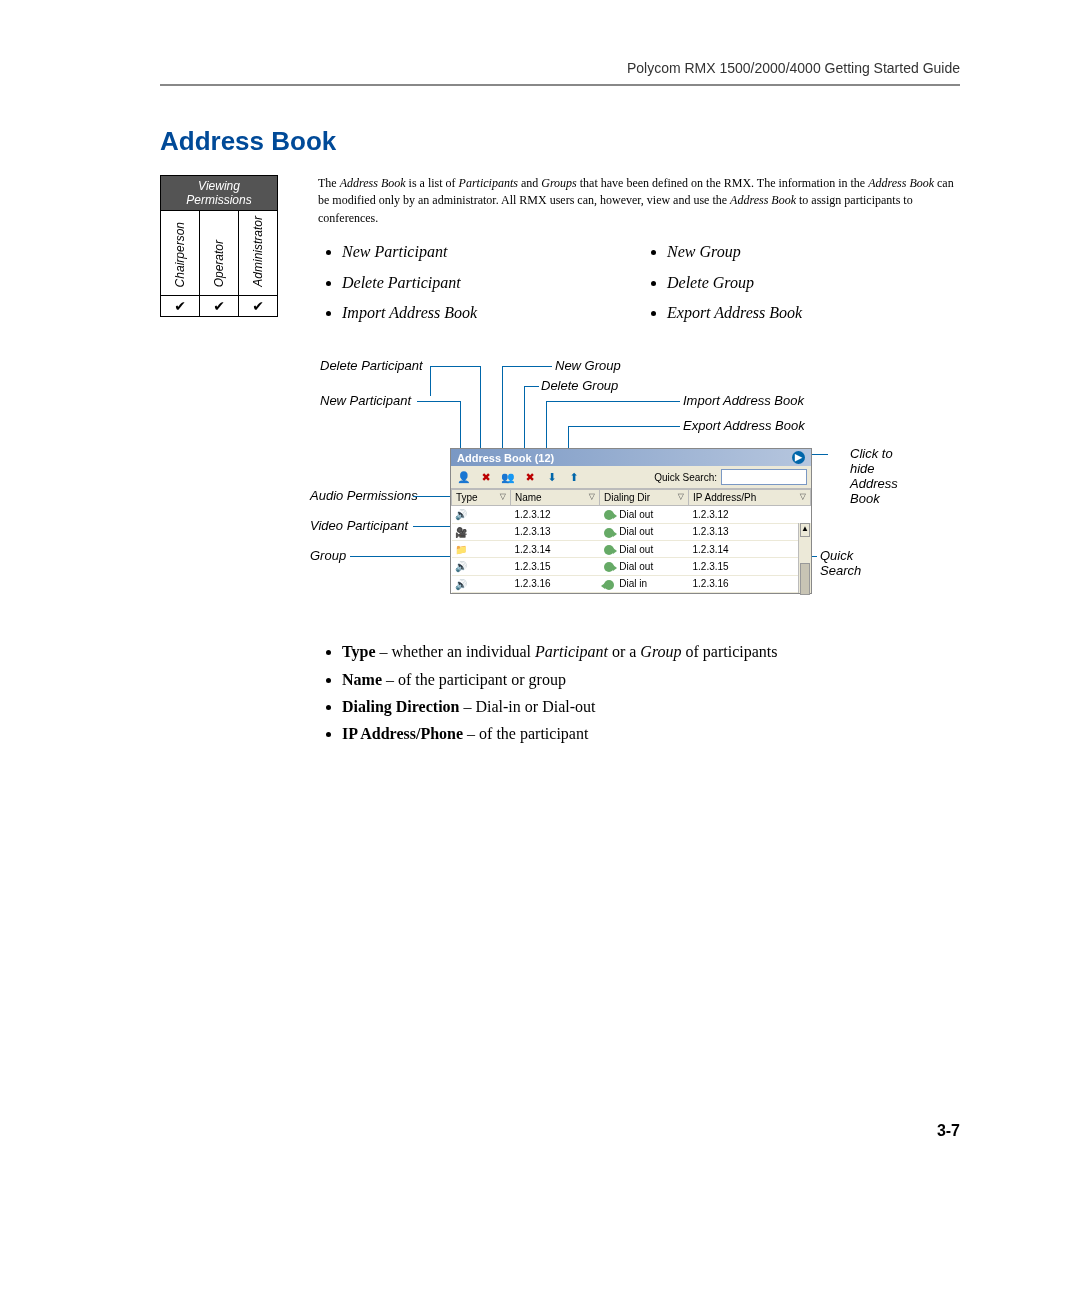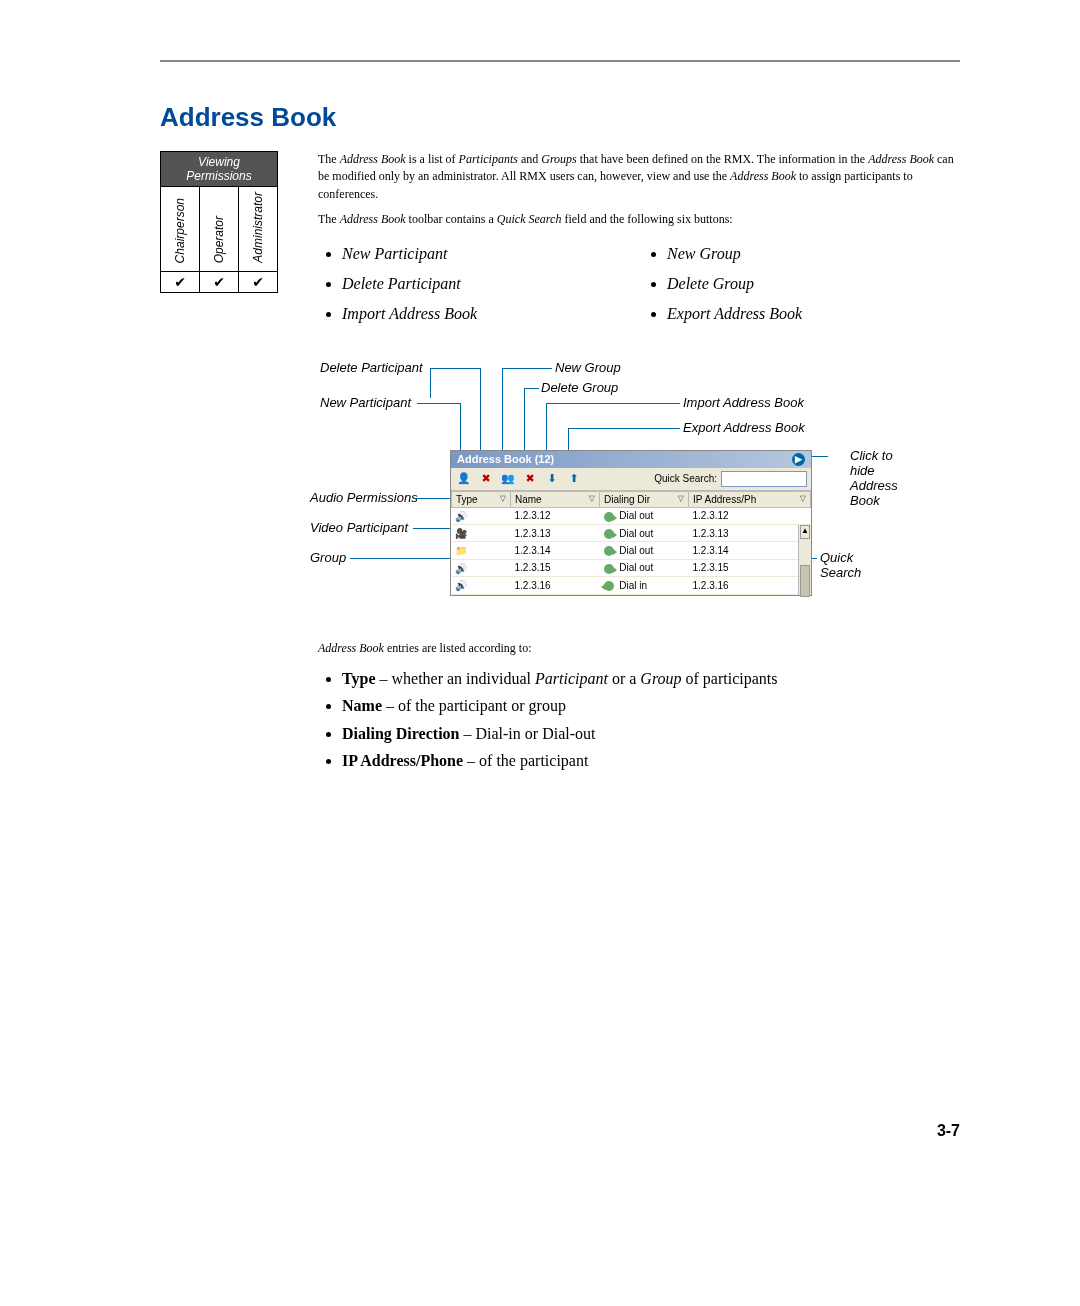--- a/index.html
+++ b/index.html
@@ -289,20 +289,21 @@
     font-family: "Lucida Sans", "Lucida Grande", Futura, Arial, sans-serif;
     font-weight: bold;
     font-size: 16px;
   }
 </style>
 </head>
 <body>
 
 <div class="page">
 
+  <div class="header-right">Polycom RMX 1500/2000/4000 Getting Started Guide</div>
   <div class="hr"></div>
 
   <h1>Address Book</h1>
 
   <div class="columns">
 
     <div class="side-col">
       <table class="perm-table">
         <tbody>
             <tr>
@@ -319,23 +320,20 @@
           <td class="check">✔</td>
         </tr>
       </tbody>
         </table>
     </div>
 
     <div class="main-col">
       <p>
         <span>The </span><span class="i">Address Book</span><span> is a list of </span><span class="i">Participants</span><span> and </span><span class="i">Groups</span><span> that have been defined on the RMX. The information in the </span><span class="i">Address Book</span><span> can be modified only by an administrator. All RMX users can, however, view and use the </span><span class="i">Address Book</span><span> to assign participants to conferences.</span>
       </p>
-      <p>
-        <span>The </span><span class="i">Address Book</span><span> toolbar contains a </span><span class="i">Quick Search</span><span> field and the following six buttons:</span>
-      </p>
 
       <div class="bullets">
         <ul>
           <li>New Participant</li>
           <li>Delete Participant</li>
           <li>Import Address Book</li>
         </ul>
         <ul>
           <li>New Group</li>
           <li>Delete Group</li>
@@ -446,23 +444,20 @@
             </table>
             <div class="scroll-right">
               <div class="scroll-arrow up">▲</div>
               <div class="scroll-thumb"></div>
             </div>
           </div>
         </div>
       </div>
 
       <div class="entries-section">
-        <p>
-          <span class="i">Address Book</span><span> entries are listed according to:</span>
-        </p>
         <ul id="entries-list">
             <li><span class="b">Type</span> – whether an individual <span class="i">Participant</span> or a <span class="i">Group</span> of participants</li>
             <li><span class="b">Name</span> – of the participant or group</li>
             <li><span class="b">Dialing Direction</span> – Dial-in or Dial-out</li>
             <li><span class="b">IP Address/Phone</span> – of the participant</li>
           </ul>
       </div>
 
     </div>
   </div>

